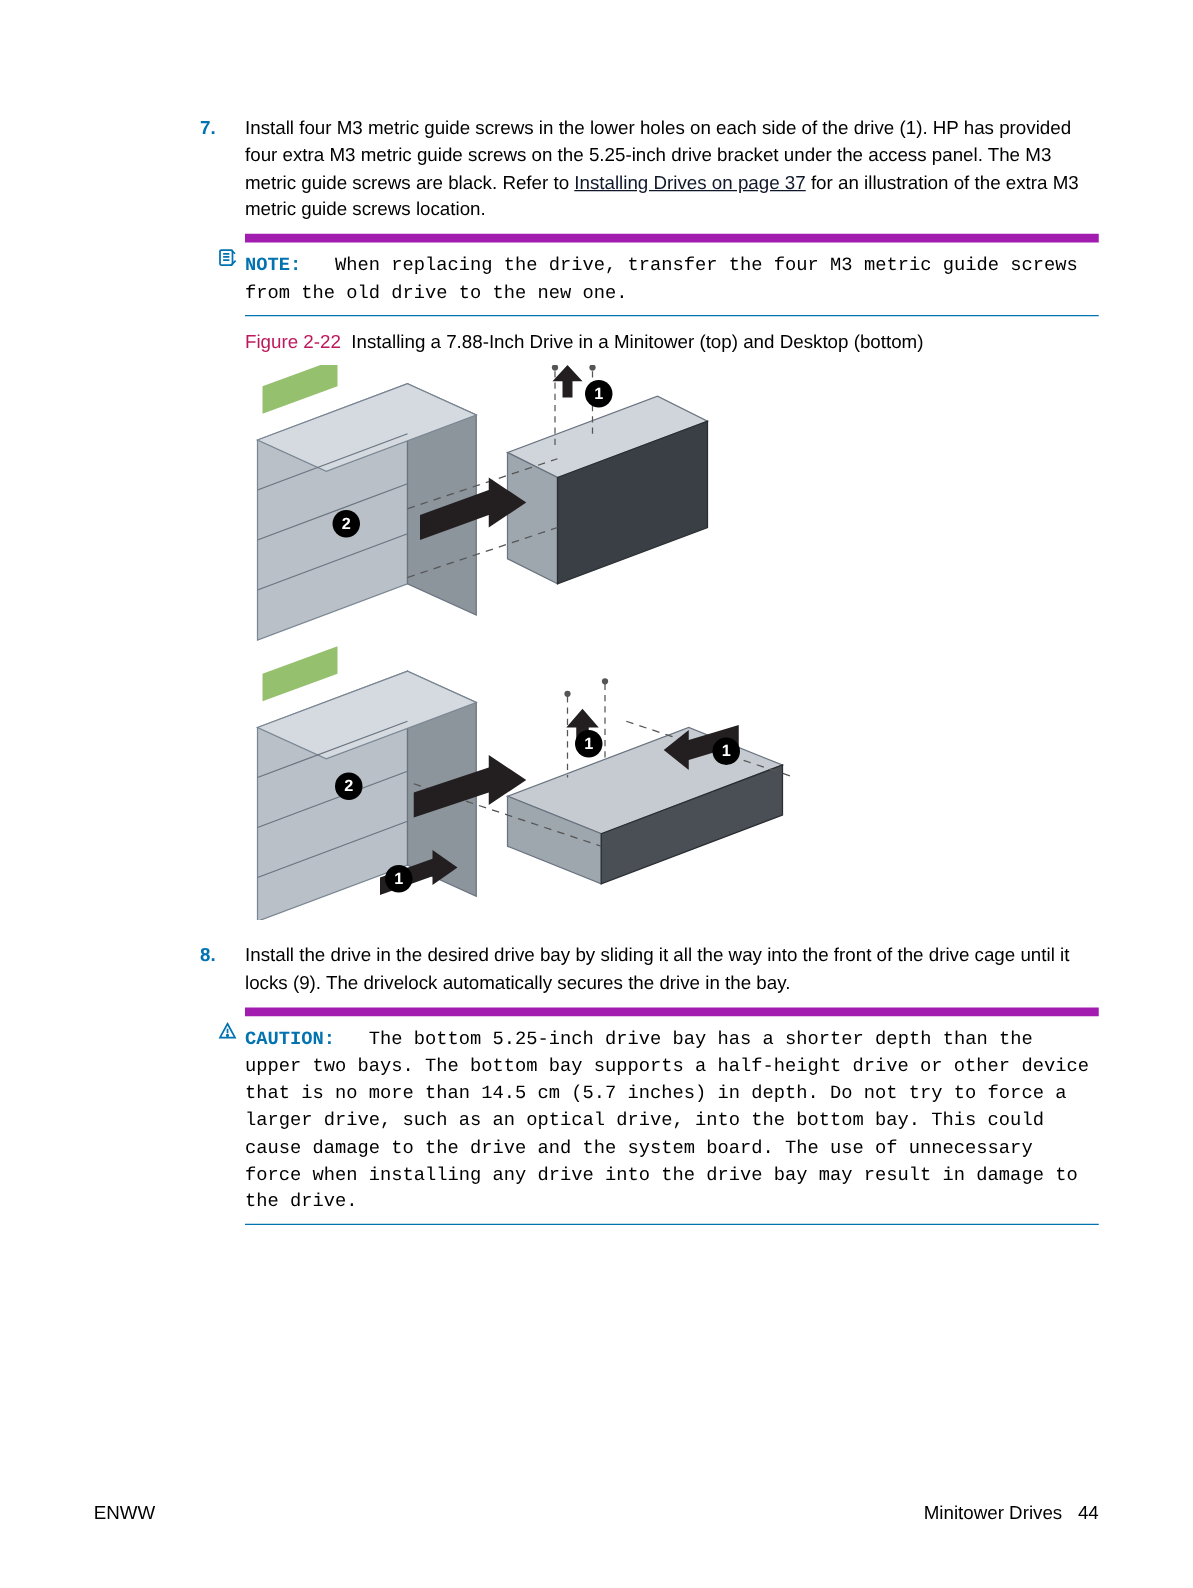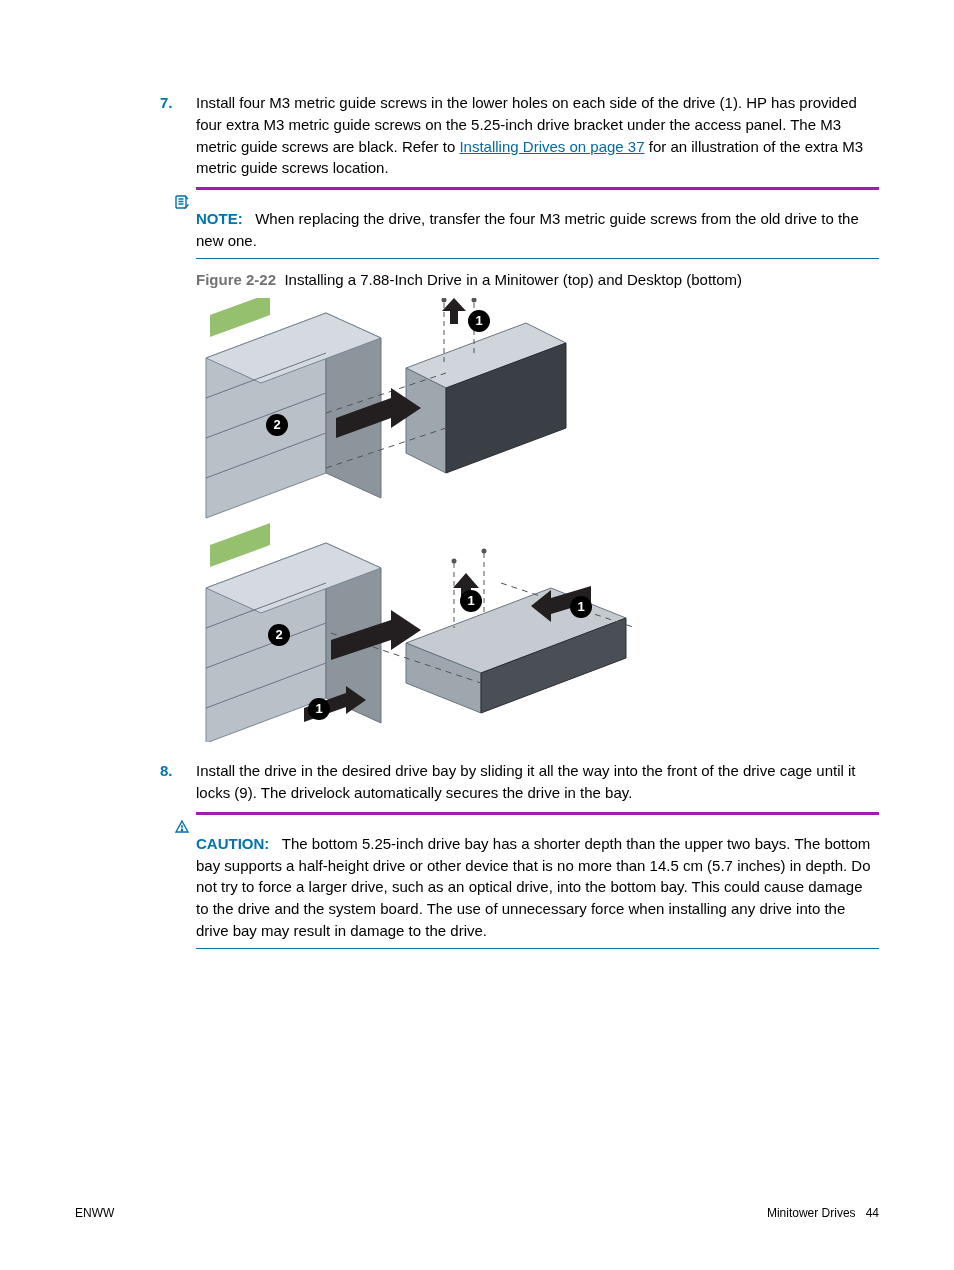--- a/index.html
+++ b/index.html
@@ -29,43 +29,44 @@
     left: -20px;
     top: 0;
     font-weight: bold;
     color: #0073b0;
   }
   .step-body {
     margin-left: 16px;
   }
   .admon {
     position: relative;
-    padding: 18px 0 6px 0;
+    padding: 8px 0 6px 0;
     margin: 6px 0 10px 16px;
-    border-top: 3px solid #a21caf;
+    border-top: 7px solid #a21caf;
     border-bottom: 1px solid #0073b0;
+    font-family: Liberation Mono, monospace;
   }
   .admon-icon {
     position: absolute;
     left: -22px;
     top: 4px;
     width: 16px;
     height: 16px;
     color: #0073b0;
   }
   .admon-label {
     font-weight: bold;
     color: #0073b0;
   }
   .fig-caption {
     margin: 10px 0 8px 16px;
   }
   .fig-label {
-    font-weight: bold;
-    color: #737373;
+    font-weight: normal;
+    color: #be185d;
   }
   .fig-image {
     margin-left: 16px;
     width: 450px;
     height: 444px;
     position: relative;
   }
   .callout {
     width: 22px;
     height: 22px;
@@ -73,31 +74,31 @@
     color: #fff;
     border-radius: 50%;
     display: flex;
     align-items: center;
     justify-content: center;
     font-weight: bold;
     font-size: 13px;
     position: absolute;
   }
   a.link {
-    color: #0369a1;
+    color: #0f172a;
     text-decoration: underline;
   }
   .footer {
     position: absolute;
     bottom: 48px;
     left: 75px;
     right: 75px;
     display: flex;
     justify-content: space-between;
-    font-size: 12px;
+    font-size: 15px;
   }
   svg { display: block; }
 </style>
 </head>
 <body>
 
 <div class="page">
   <div class="content">
 
     <div class="step">

